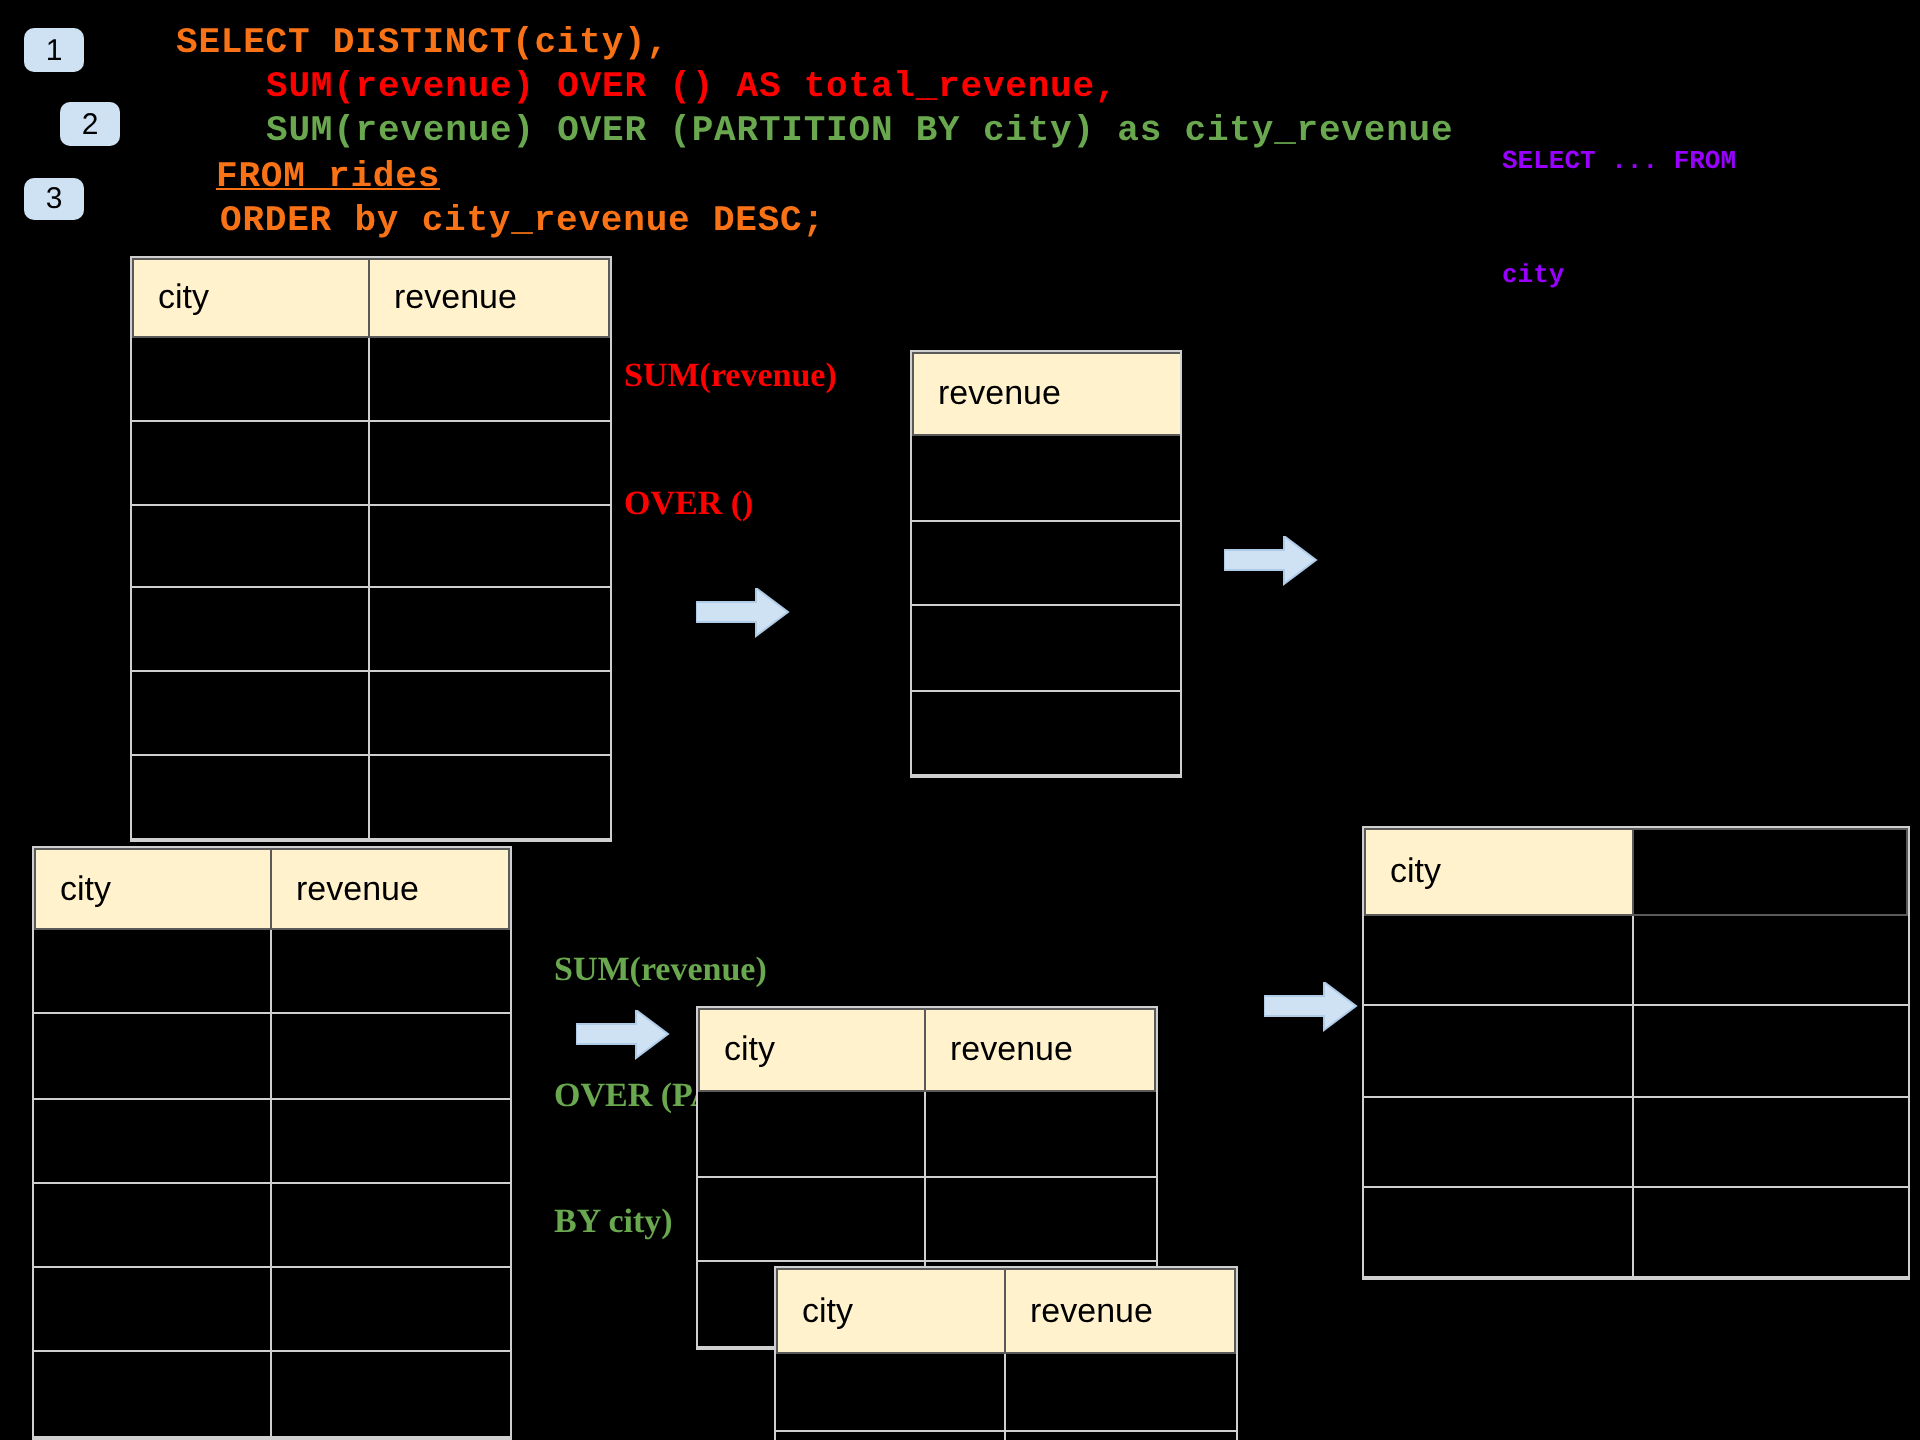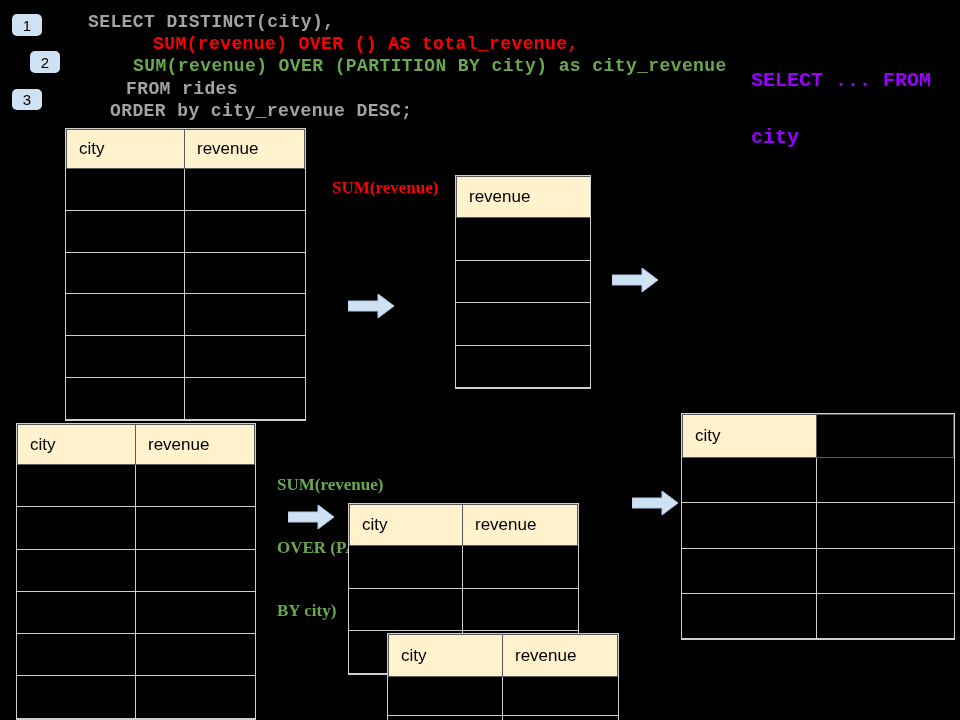--- a/index.html
+++ b/index.html
@@ -11,29 +11,29 @@
 
   
   .code {
     position: absolute;
     font-family: "Liberation Mono", monospace;
     font-weight: bold;
     font-size: 18px;
     white-space: pre;
     letter-spacing: 0.4px;
   }
-  .purple { color: #a3a3a3; }
-  .red    { color: #ff0000; margin-left: 20px; }
+  .purple { color: #f97316; }
+  .red    { color: #ff0000; }
   .green  { color: #6aa84f; }
 
   .note {
     position: absolute;
     font-family: "Liberation Mono", monospace;
     font-weight: bold;
-    font-size: 20px;
+    font-size: 13px;
     color: #9900ff;
     white-space: pre;
     line-height: 19px;
   }
   .lbl {
     position: absolute;
     font-family: Liberation Serif, serif;
     font-weight: bold;
     font-size: 17px;
     white-space: pre;
@@ -110,31 +110,32 @@
 <body>
 
 <div class="badge" style="left:12px; top:14px; width:30px; height:22px;">1</div>
 <div class="badge" style="left:30px; top:51px; width:30px; height:22px;">2</div>
 <div class="badge" style="left:12px; top:89px; width:30px; height:21px;">3</div>
 
 <div>
   <div class="code purple" style="left:88px;  top:12px;">SELECT DISTINCT(city),</div>
   <div class="code red" style="left:133px; top:34px;">SUM(revenue) OVER () AS total_revenue,</div>
   <div class="code green" style="left:133px; top:56px;">SUM(revenue) OVER (PARTITION BY city) as city_revenue</div>
-  <div class="code purple" style="left:126px; top:79px;">FROM rides</div>
+  <div class="code purple" style="left:108px; top:79px;text-decoration:underline;">FROM rides</div>
   <div class="code purple" style="left:110px; top:101px;">ORDER by city_revenue DESC;</div>
 </div>
 
 <div class="note" style="left:751px; top:33px;">
   <div>SELECT ... FROM</div>
   <div>city</div>
 </div>
 
 <div class="lbl red" style="left:312px; top:136px;">
   <div>SUM(revenue)</div>
+  <div>OVER ()</div>
 </div>
 
 <div class="lbl green" style="left:277px; top:433px;">
   <div style="line-height:23px">SUM(revenue)</div>
   <div style="line-height:23px">OVER (PARTITION</div>
   <div style="line-height:23px">BY city)</div>
 </div>
 
 <div class="tbl t-rides-top">
   <div class="thead">

